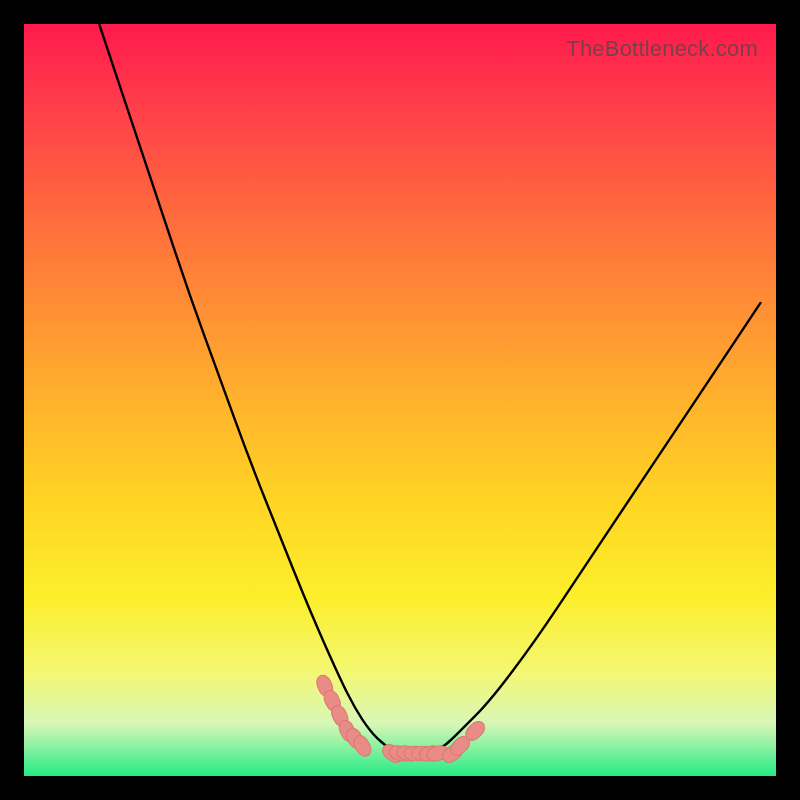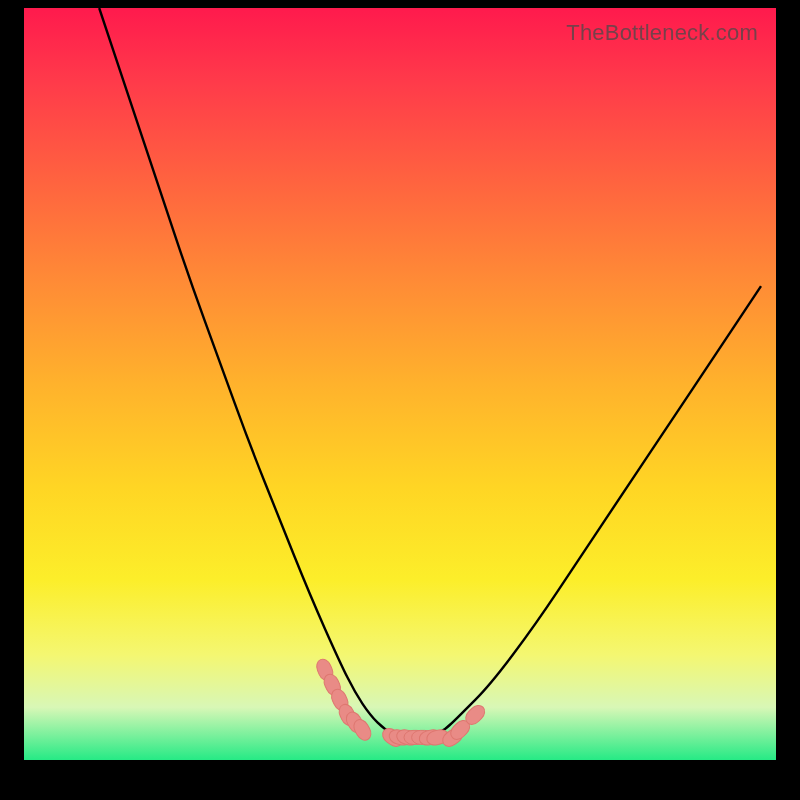--- a/index.html
+++ b/index.html
@@ -7,21 +7,21 @@
     padding: 0;
     width: 800px;
     height: 800px;
     overflow: hidden;
     background: #000;
     font-family: Arial, Helvetica, sans-serif;
   }
   .frame {
     position: absolute;
     left: 24px;
-    top: 8px;
+    top: 24px;
     width: 752px;
     height: 752px;
     background: linear-gradient(
       to bottom,
       #ff1a4d 0%,
       #ff3b4a 10%,
       #ff6040 22%,
       #ff8a36 36%,
       #ffb22c 50%,
       #ffd624 64%,

